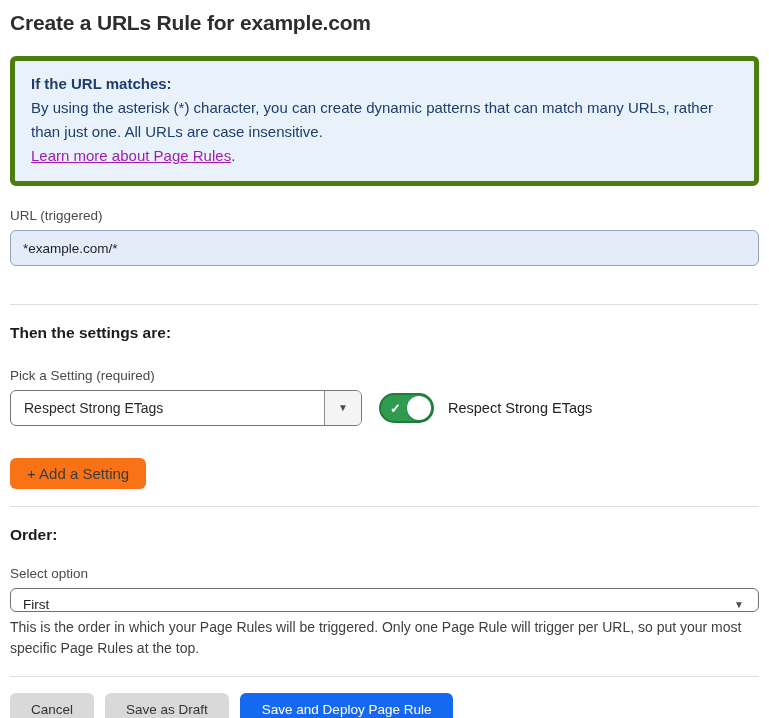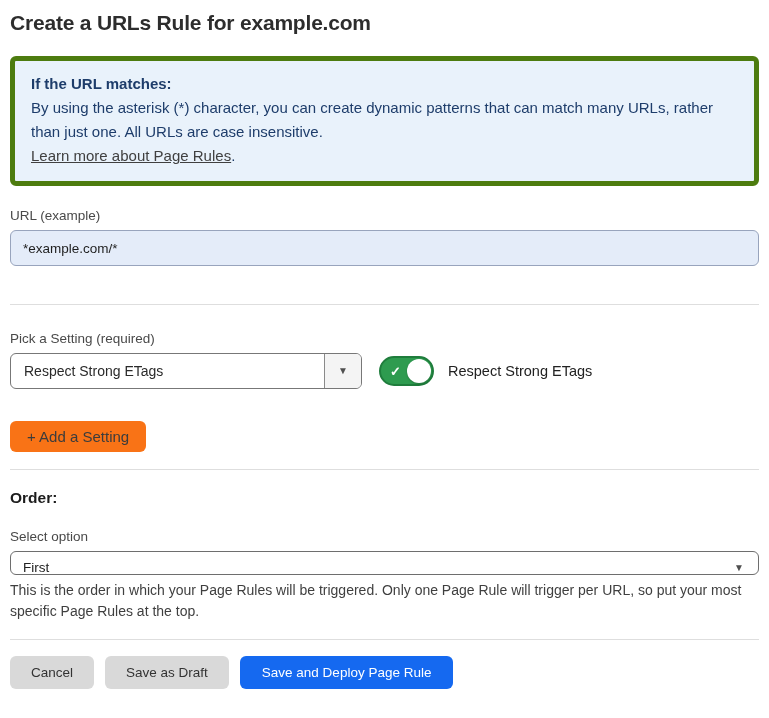--- a/index.html
+++ b/index.html
@@ -25,21 +25,21 @@
     background: #e9f2fb;
     border: 5px solid #4d7c0f;
     border-radius: 6px;
     padding: 11px 16px 13px 16px;
     color: #1e3d6b;
     font-size: 15px;
     line-height: 24px;
   }
   .info-heading { font-weight: 700; }
   .info-link-line a, .info-link {
-    color: #404040;
+    color: #a21caf;
     text-decoration: underline;
     cursor: pointer;
   }
 
   
   .field-label {
     font-size: 13.5px;
     color: #494949;
   }
   .url-label { margin-top: 22px; }
@@ -227,25 +227,26 @@
 <div class="page">
 
   <h1 class="page-title">Create a URLs Rule for example.com</h1>
 
   <div class="info-box">
     <div class="info-heading">If the URL matches:</div>
     <div class="info-body">By using the asterisk (*) character, you can create dynamic patterns that can match many URLs, rather than just one. All URLs are case insensitive.</div>
     <div class="info-link-line"><a class="info-link">Learn more about Page Rules</a><span>.</span></div>
   </div>
 
-  <div class="field-label url-label">URL (example)</div>
+  <div class="field-label url-label">URL (triggered)</div>
   <input class="url-input" type="text" value="*example.com/*" style="">
 
   <hr class="divider divider-1">
 
+  <div class="section-heading settings-heading">Then the settings are:</div>
 
   <div class="field-label picker-label">Pick a Setting (required)</div>
 
   <div class="setting-row">
     <div class="setting-select">
       <div class="setting-select-value">Respect Strong ETags</div>
       <div class="setting-select-arrowbox">
         <span class="caret">▼</span>
       </div>
     </div>

